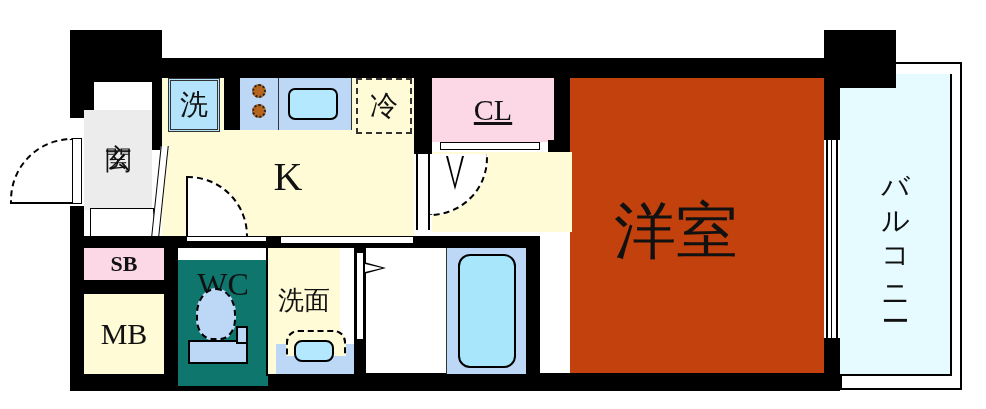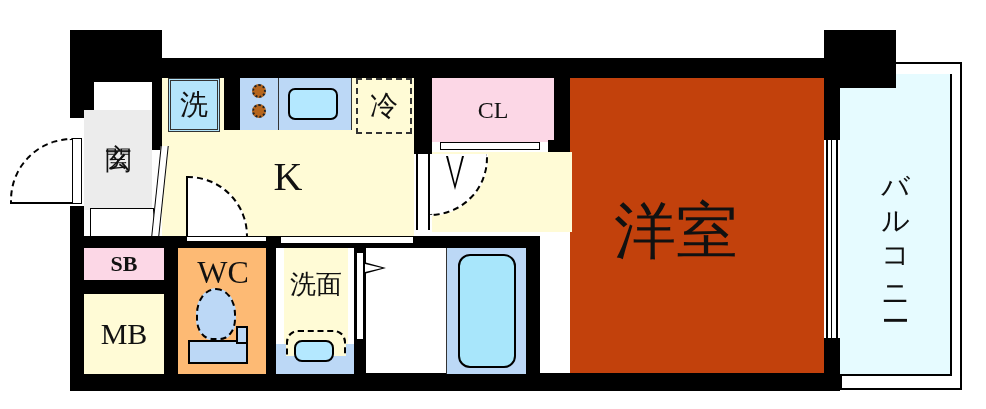--- a/index.html
+++ b/index.html
@@ -42,21 +42,21 @@
     <div class="abs" style="left:48px;top:10px;width:50px;height:32px;background:#b4e8ff;border:2px solid #000;border-radius:7px;"></div>
   </div>
 
   <div class="abs room" style="left:356px;top:78px;width:56px;height:56px;background:#fffbd6;border:2px dashed #333;">
     <span class="lbl" style="font-size:28px;">冷</span>
   </div>
 
   <div class="abs wall" style="left:414px;top:78px;width:18px;height:76px;"></div>
 
   <div class="abs room" style="left:432px;top:78px;width:122px;height:64px;background:#fcd7e6;">
-    <span class="lbl" style="font-size:24px;">CL</span>
+    <span class="lbl" style="font-size:30px;text-decoration:underline;">CL</span>
   </div>
   <div class="abs" style="left:440px;top:142px;width:100px;height:8px;background:#fff;border:1px solid #000;"></div>
   <div class="abs wall" style="left:554px;top:78px;width:16px;height:74px;"></div>
   <div class="abs wall" style="left:548px;top:140px;width:22px;height:12px;"></div>
 
   <div class="abs" style="left:432px;top:78px;width:392px;height:295px;background:#fffbd6;z-index:-1;"></div>
   <div class="abs room" style="left:570px;top:78px;width:254px;height:295px;background:#c2410c;flex-direction:column;align-items:flex-start;padding-left:44px;padding-top:10px;">
     <span class="lbl" style="font-size:62px;">洋室</span>
   </div>
   <div class="abs" style="left:432px;top:152px;width:140px;height:80px;background:#fffbd6;"></div>
@@ -84,31 +84,31 @@
     <span class="lbl" style="font-size:30px;">MB</span>
   </div>
   <div class="abs wall" style="left:164px;top:236px;width:14px;height:140px;"></div>
 
   <div class="abs wall" style="left:84px;top:236px;width:456px;height:12px;"></div>
   <div class="abs wall" style="left:526px;top:236px;width:14px;height:140px;"></div>
 
   <div class="abs" style="left:186px;top:236px;width:88px;height:6px;background:#fff;border:1px solid #000;"></div>
   <div class="door-arc" style="left:186px;top:176px;width:62px;height:60px;border-radius:0 62px 0 0;border-left:2px solid #000;border-bottom:none;"></div>
 
-  <div class="abs room" style="left:178px;top:248px;width:90px;height:126px;background:#fdba74;flex-direction:column;justify-content:flex-start;padding-top:8px;">
+  <div class="abs room" style="left:178px;top:260px;width:90px;height:126px;background:#0f766e;flex-direction:column;justify-content:flex-start;padding-top:8px;">
     <span class="lbl" style="font-size:32px;">WC</span>
   </div>
   <div class="abs" style="left:196px;top:288px;width:40px;height:52px;background:#bcd8f6;border:2px dashed #000;border-radius:50% 50% 40% 40%;"></div>
   <div class="abs" style="left:188px;top:340px;width:60px;height:24px;background:#bcd8f6;border:2px solid #000;"></div>
   <div class="abs" style="left:236px;top:326px;width:12px;height:18px;background:#bcd8f6;border:2px solid #000;"></div>
 
   <div class="abs wall" style="left:266px;top:236px;width:10px;height:140px;"></div>
 
   <div class="abs" style="left:280px;top:236px;width:134px;height:8px;background:#fff;border:1px solid #000;"></div>
-  <div class="abs room" style="left:284px;top:248px;width:64px;height:126px;background:#fffbd6;flex-direction:column;justify-content:flex-start;padding-top:24px;">
+  <div class="abs room" style="left:268px;top:248px;width:72px;height:126px;background:#fffbd6;flex-direction:column;justify-content:flex-start;padding-top:40px;">
     <span class="lbl" style="font-size:26px;">洗面</span>
   </div>
   <div class="abs" style="left:276px;top:344px;width:78px;height:30px;background:#bcd8f6;"></div>
   <div class="abs" style="left:286px;top:330px;width:60px;height:26px;background:#fffbd6;border:2px dashed #000;border-bottom:none;border-radius:12px 12px 0 0;"></div>
   <div class="abs" style="left:294px;top:340px;width:40px;height:22px;background:#b4e8ff;border:2px solid #000;border-radius:8px;"></div>
 
   <div class="abs wall" style="left:354px;top:248px;width:12px;height:126px;"></div>
   <div class="abs" style="left:356px;top:252px;width:8px;height:88px;background:#fff;border:1px solid #000;"></div>
   <div class="abs" style="left:364px;top:262px;width:0;height:0;border-top:6px solid transparent;border-bottom:6px solid transparent;border-left:22px solid #000;"></div>
   <div class="abs" style="left:365px;top:264px;width:0;height:0;border-top:4px solid transparent;border-bottom:4px solid transparent;border-left:17px solid #fff;"></div>

